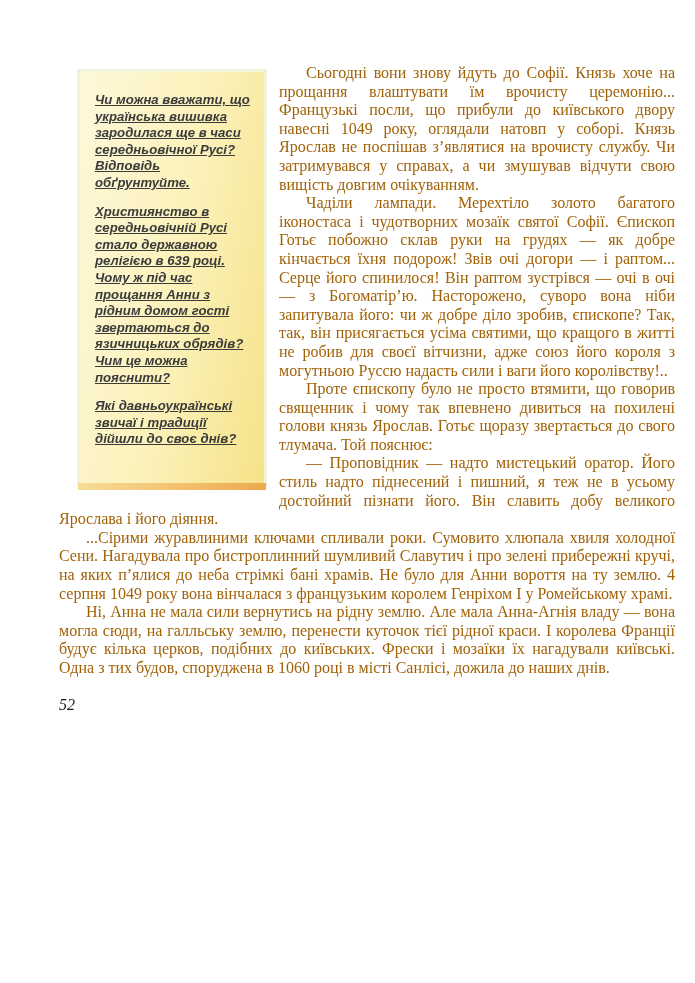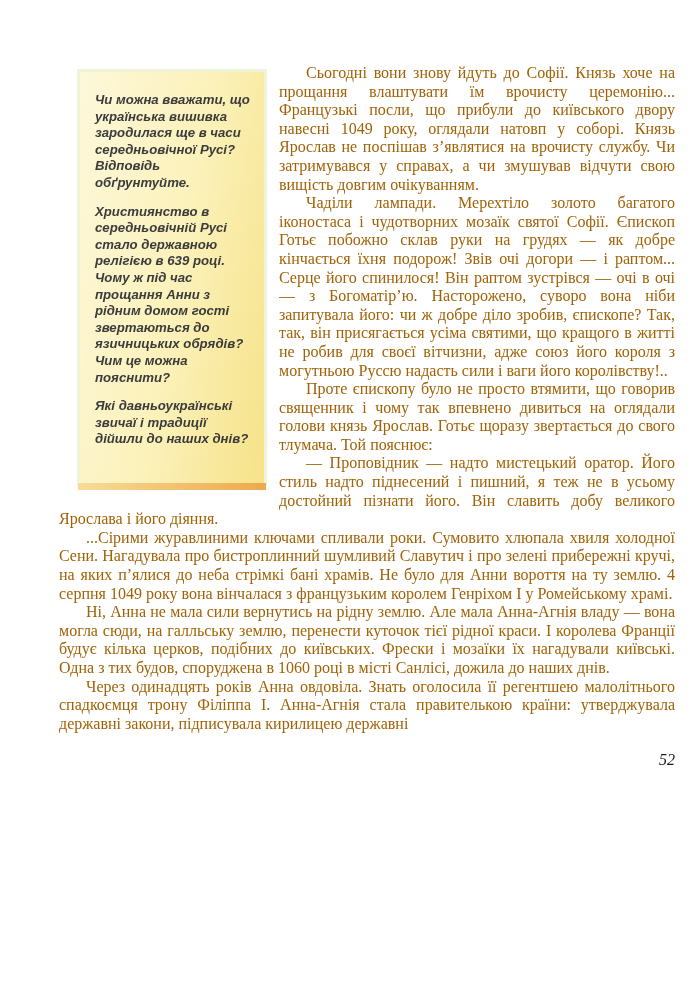--- a/index.html
+++ b/index.html
@@ -44,69 +44,69 @@
   }
   .question {
     margin: 0 0 12px 0;
     font-family: "Liberation Sans", sans-serif;
     font-style: italic;
     font-weight: bold;
     font-size: 13.2px;
     line-height: 16.6px;
     color: #3b3b3b;
     text-align: left;
+    text-decoration: underline;
   }
   
   .para {
     margin: 0;
     font-size: 16px;
     line-height: 18.6px;
     color: #a16207;
     text-align: justify;
     text-indent: 27px;
   }
   
   .page-number {
     clear: both;
     margin-top: 18px;
-    text-align: right;
+    text-align: left;
     font-style: italic;
     font-size: 16px;
     color: #1a1a1a;
   }
 </style>
 </head>
 <body>
 
 <div class="page">
 
   <aside class="question-box">
 
       <p class="question">Чи можна вважати, що українська вишивка зародилася ще в часи середньовічної Русі? Відповідь обґрунтуйте.</p>
 
       <p class="question">Християнство в середньовічній Русі стало державною релігією в 639 році. Чому ж під час прощання Анни з рідним домом гості звертаються до язичницьких обрядів? Чим це можна пояснити?</p>
 
 
-      <p class="question">Які давньоукраїнські звичаї і традиції дійшли до наших днів?</p>
+      <p class="question">Які давньоукраїнські звичаї і традиції дійшли до своє днів?</p>
     </aside>
 
   <div class="body-text">
 
       <p class="para">Сьогодні вони знову йдуть до Софії. Князь хоче на прощання влаштувати їм врочисту церемонію... Французькі посли, що прибули до київського двору навесні 1049 року, оглядали натовп у соборі. Князь Ярослав не поспішав з’являтися на врочисту службу. Чи затримувався у справах, а чи змушував відчути свою вищість довгим очікуванням.</p>
 
       <p class="para">Чаділи лампади. Мерехтіло золото багатого іконостаса і чудотворних мозаїк святої Софії. Єпископ Готьє побожно склав руки на грудях — як добре кінчається їхня подорож! Звів очі догори — і раптом... Серце його спинилося! Він раптом зустрівся — очі в очі — з Богоматір’ю. Насторожено, суворо вона ніби запитувала його: чи ж добре діло зробив, єпископе? Так, так, він присягається усіма святими, що кращого в житті не робив для своєї вітчизни, адже союз його короля з могутньою Руссю надасть сили і ваги його королівству!..</p>
 
 
-      <p class="para">Проте єпископу було не просто втямити, що говорив священник і чому так впевнено дивиться на оглядали голови князь Ярослав. Готьє щоразу звертається до свого тлумача. Той пояснює:</p>
+      <p class="para">Проте єпископу було не просто втямити, що говорив священник і чому так впевнено дивиться на похилені голови князь Ярослав. Готьє щоразу звертається до свого тлумача. Той пояснює:</p>
 
       <p class="para">— Проповідник — надто мистецький оратор. Його стиль надто піднесений і пишний, я теж не в усьому достойний пізнати його. Він славить добу великого Ярослава і його діяння.</p>
 
       <p class="para">...Сірими журавлиними ключами спливали роки. Сумовито хлюпала хвиля холодної Сени. Нагадувала про бистроплинний шумливий Славутич і про зелені прибережні кручі, на яких п’ялися до неба стрімкі бані храмів. Не було для Анни вороття на ту землю. 4 серпня 1049 року вона вінчалася з французьким королем Генріхом I у Ромейському храмі.</p>
 
 
       <p class="para">Ні, Анна не мала сили вернутись на рідну землю. Але мала Анна-Агнія владу — вона могла сюди, на галльську землю, перенести куточок тієї рідної краси. І королева Франції будує кілька церков, подібних до київських. Фрески і мозаїки їх нагадували київські. Одна з тих будов, споруджена в 1060 році в місті Санлісі, дожила до наших днів.</p>
 
-      <p class="para">Через одинадцять років Анна овдовіла. Знать оголосила її регентшею малолітнього спадкоємця трону Філіппа I. Анна-Агнія стала правителькою країни: утверджувала державні закони, підписувала кирилицею державні</p>
     </div>
 
   <div class="page-number">52</div>
 
 </div>
 
 </body></html>

